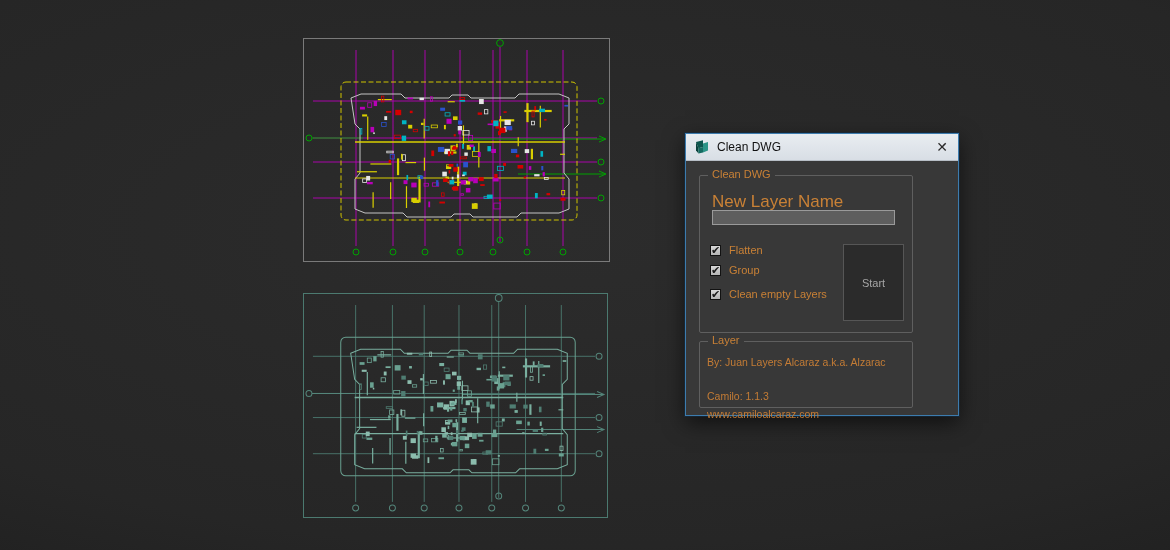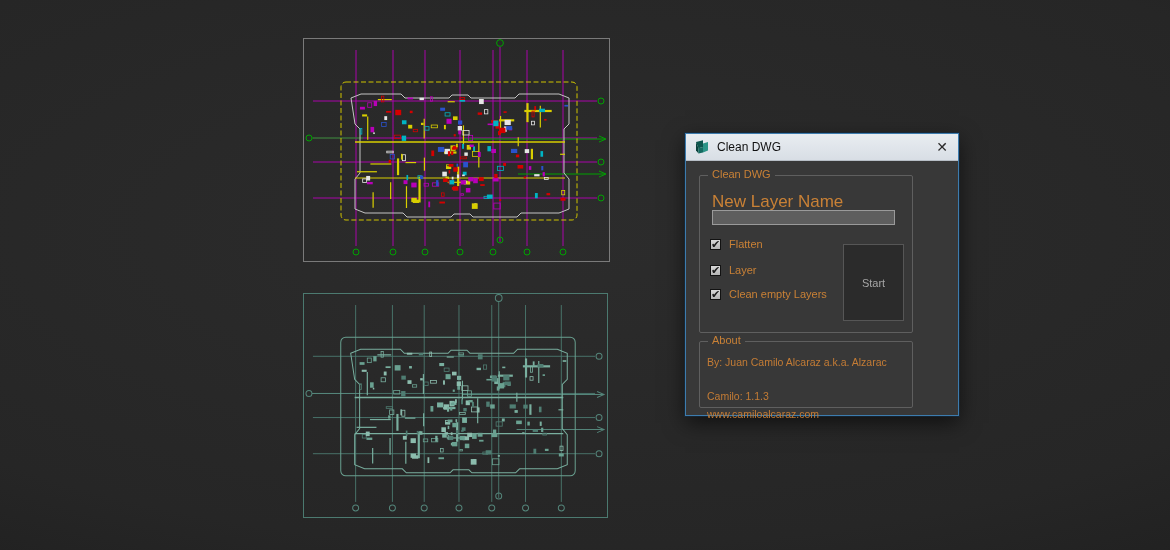--- a/index.html
+++ b/index.html
@@ -47,21 +47,21 @@
   #gb-clean{left:13px;top:14px;width:212px;height:156px;}
   #gb-about{left:13px;top:180px;width:212px;height:65px;}
   .lbl{position:absolute;font-size:17px;color:var(--orange,#c98136);white-space:nowrap;}
   #new-layer-label{left:26px;top:31px;}
   .text-input{
     position:absolute;left:26px;top:49px;width:183px;height:15px;
     box-sizing:border-box;background:#5e5e5e;border:1px solid #9a9a9a;
     color:#e5e5e5;font-size:11px;padding:0 3px;outline:none;
   }
   .cb-row{position:absolute;left:24px;height:14px;display:flex;align-items:center;}
-  #cb-row-0{top:76px;}
+  #cb-row-0{top:82px;}
   #cb-row-1{top:102px;}
   #cb-row-2{top:126px;}
   .checkbox{
     width:11px;height:11px;box-sizing:border-box;
     background:linear-gradient(#d8d8d8,#b4b4b4);
     border:1px solid #121212;position:relative;flex:0 0 auto;
   }
   .checkbox.checked::before{
     content:"\2714";position:absolute;left:0px;top:-2px;
     font-size:11px;color:#1a1a1a;
@@ -548,30 +548,30 @@
       <span class="lbl" id="new-layer-label">New Layer Name</span>
 
       <input class="text-input" type="text" value="" style="">
 
       <div class="cb-row" id="cb-row-0">
         <span class="checkbox checked"></span>
         <span class="lbl2">Flatten</span>
       </div>
       <div class="cb-row" id="cb-row-1">
         <span class="checkbox checked"></span>
-        <span class="lbl2">Layer</span>
+        <span class="lbl2">Group</span>
       </div>
       <div class="cb-row" id="cb-row-2">
         <span class="checkbox checked"></span>
         <span class="lbl2">Clean empty Layers</span>
       </div>
 
       <button class="start-btn">Start</button>
 
       <div class="groupbox" id="gb-about">
-        <span class="gb-label">About</span>
+        <span class="gb-label">Layer</span>
       </div>
-      <span class="about-line" id="about-by">By: Juan Camilo Alcaraz a.k.a. Alzarac</span>
+      <span class="about-line" id="about-by">By: Juan Layers Alcaraz a.k.a. Alzarac</span>
       <span class="about-line" id="about-site">www.camiloalcaraz.com</span>
       <span class="about-line" id="about-version">Camilo: 1.1.3</span>
     </div>
   </div>
 </div>
 
 </body></html>

